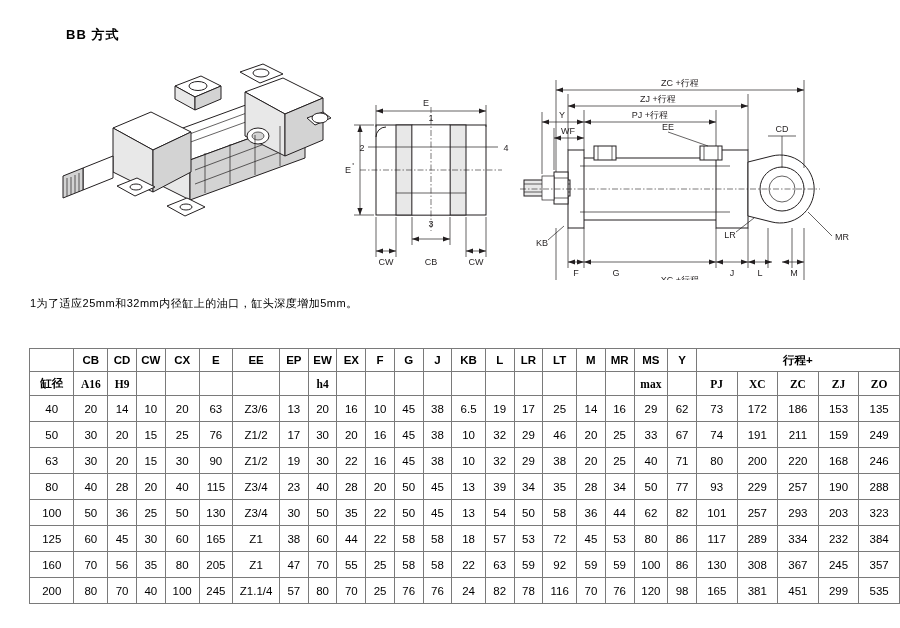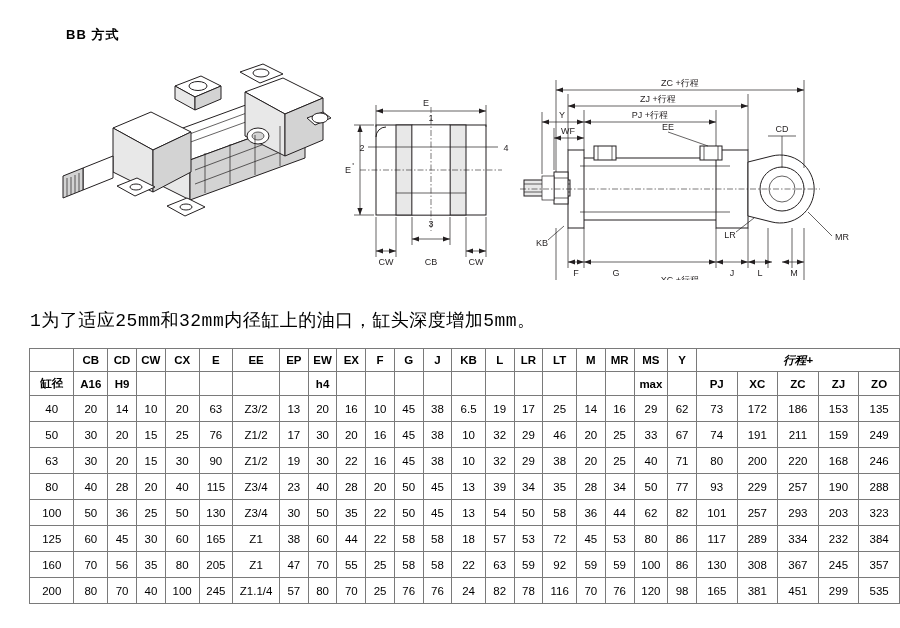--- a/index.html
+++ b/index.html
@@ -20,24 +20,23 @@
     left: 30px;
     top: 26px;
     font-size: 13px;
     font-weight: bold;
     letter-spacing: 1px;
     margin-left: 36px;
   }
   .note {
     position: absolute;
     left: 30px;
-    top: 308px;
-    font-size: 18px;
+    top: 296px;
+    font-size: 11px;
     letter-spacing: 0.5px;
-    font-family: Liberation Mono, monospace;
   }
   
   .drawings {
     position: absolute;
     left: 0;
     top: 40px;
     width: 900px;
     height: 240px;
   }
   svg.dwg {
@@ -66,27 +65,27 @@
     vertical-align: middle;
     padding: 0;
     height: 25px;
     font-weight: normal;
     color: #000;
   }
   table.spec th {
     font-weight: bold;
   }
   table.spec .hdr-row1 th { height: 22px; }
-  table.spec .hdr-row2 th { height: 23px; }
+  table.spec .hdr-row2 th { height: 23px; font-family: Liberation Serif, serif; }
   .col-bore { width: 44px; }
   .c-narrow { width: 28px; }
   .c-mid { width: 33px; }
   .c-ee { width: 46px; }
   .c-trip { width: 40px; }
-  .stroke-head { font-weight: bold; font-style: italic; }
+  .stroke-head { font-weight: bold; }
 </style>
 </head>
 <body>
 
 <div class="page-title">BB 方式</div>
 
 <div class="drawings">
   <svg class="dwg" width="900" height="240" viewBox="0 0 900 240" xmlns="http://www.w3.org/2000/svg">
 
     <g transform="translate(55,20)">
@@ -380,21 +379,21 @@
     </tr>
   </thead>
   <tbody>
     <tr>
       <td>40</td>
       <td>20</td>
       <td>14</td>
       <td>10</td>
       <td>20</td>
       <td>63</td>
-      <td>Z3/2</td>
+      <td>Z3/6</td>
       <td>13</td>
       <td>20</td>
       <td>16</td>
       <td>10</td>
       <td>45</td>
       <td>38</td>
       <td>6.5</td>
       <td>19</td>
       <td>17</td>
       <td>25</td>

